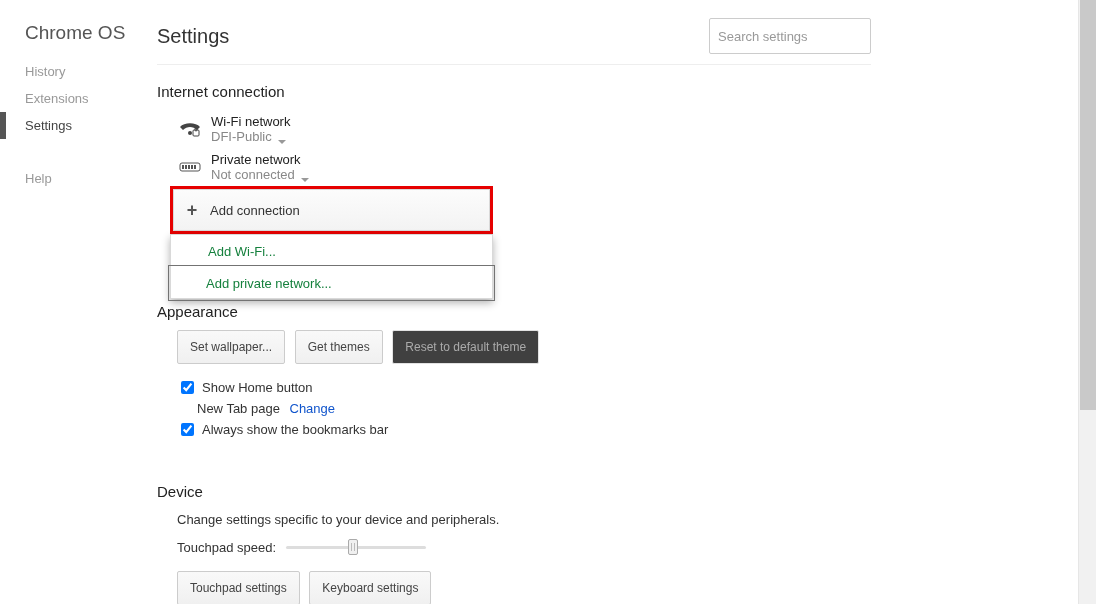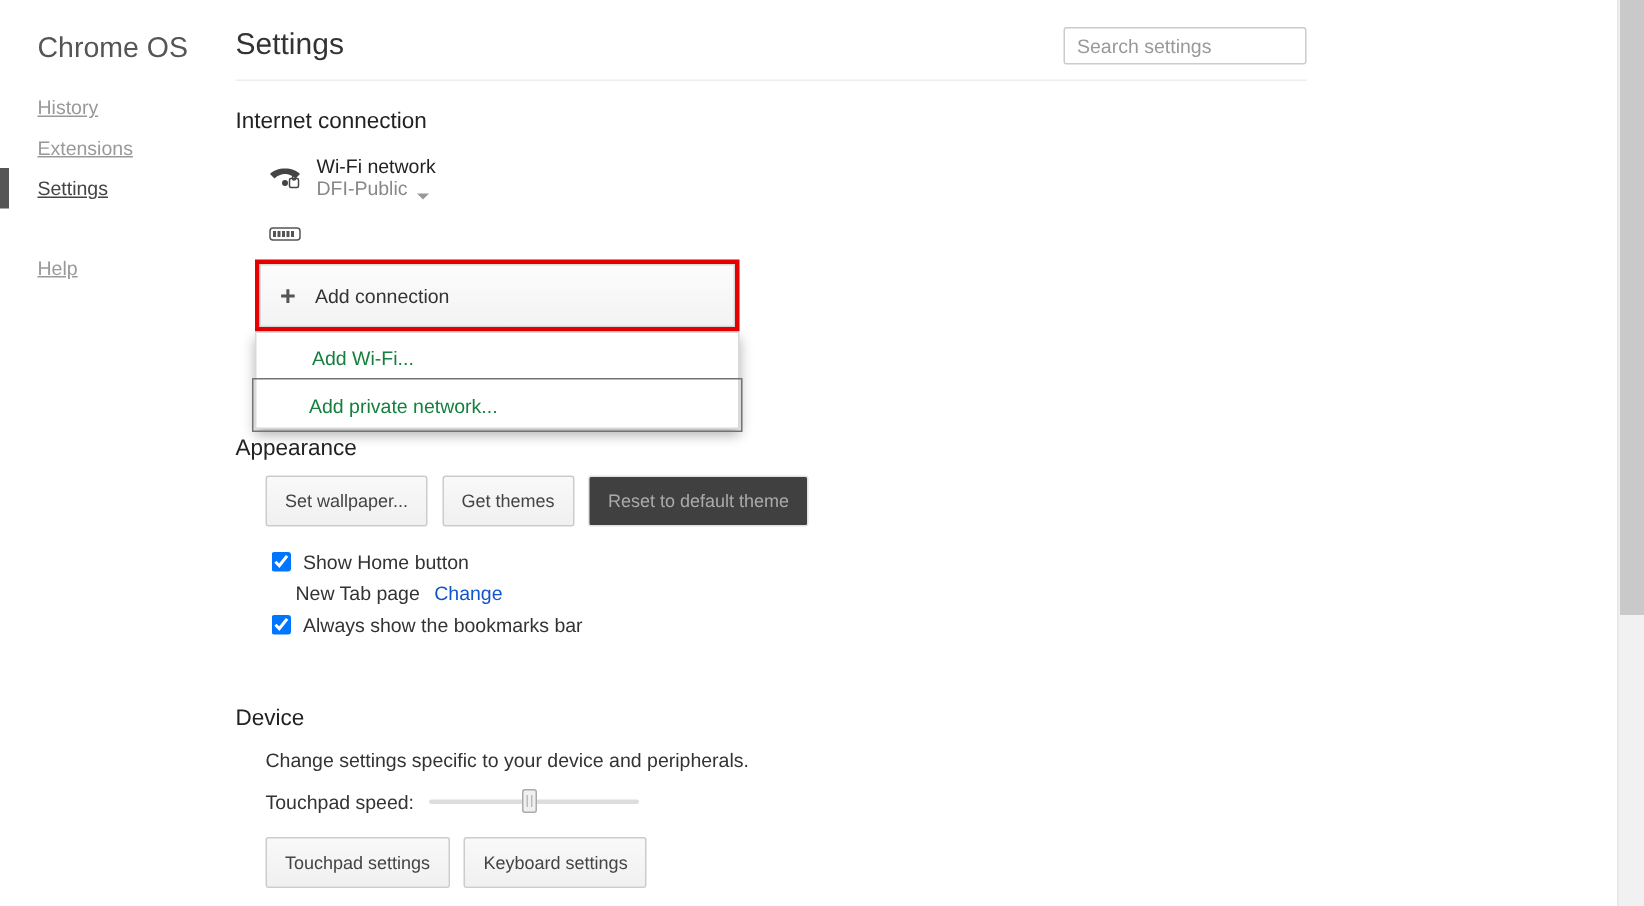--- a/index.html
+++ b/index.html
@@ -44,21 +44,20 @@
     font-size: 19px;
     color: #555;
     padding: 0 0 14px 25px;
     font-weight: 400;
   }
   .nav-item {
     padding: 6px 0 6px 25px;
     color: #999;
     font-size: 13px;
     cursor: pointer;
-    text-decoration: underline;
   }
   .nav-item.active {
     color: #444;
     position: relative;
   }
   .nav-item.active::before {
     content: "";
     position: absolute;
     left: 0; top: 0; bottom: 0;
     width: 6px;
@@ -80,21 +79,21 @@
     padding-bottom: 10px;
     width: 714px;
   }
   .page-title {
     font-size: 20px;
     color: #333;
     font-weight: 400;
   }
   .search-box {
     width: 162px;
-    height: 25px;
+    height: 36px;
     border: 1px solid #ccc;
     border-radius: 2px;
     padding: 0 8px;
     font-size: 13px;
     color: #999;
   }
   .search-box::placeholder { color: #999; }
   .section-title {
     font-size: 15px;
     color: #222;
@@ -287,20 +286,27 @@
       <div class="net-icon">
         <svg width="22" height="14" viewBox="0 0 22 14">
           <rect x="1" y="3" width="20" height="8" rx="2" fill="#fff" stroke="#555"></rect>
           <rect x="3" y="5" width="2" height="4" fill="#555"></rect>
           <rect x="6" y="5" width="2" height="4" fill="#555"></rect>
           <rect x="9" y="5" width="2" height="4" fill="#555"></rect>
           <rect x="12" y="5" width="2" height="4" fill="#555"></rect>
           <rect x="15" y="5" width="2" height="4" fill="#555"></rect>
         </svg>
       </div>
+      <div class="net-text">
+        <div class="net-label">Private network</div>
+        <div class="net-sub">
+          <span>Not connected</span>
+          <span class="chevron"></span>
+        </div>
+      </div>
     </div>
 
     <div class="highlight-box">
       <div class="add-conn-row">
         <span class="plus-icon">+</span>
         <span>Add connection</span>
       </div>
     </div>
 
     <div class="dropdown">

